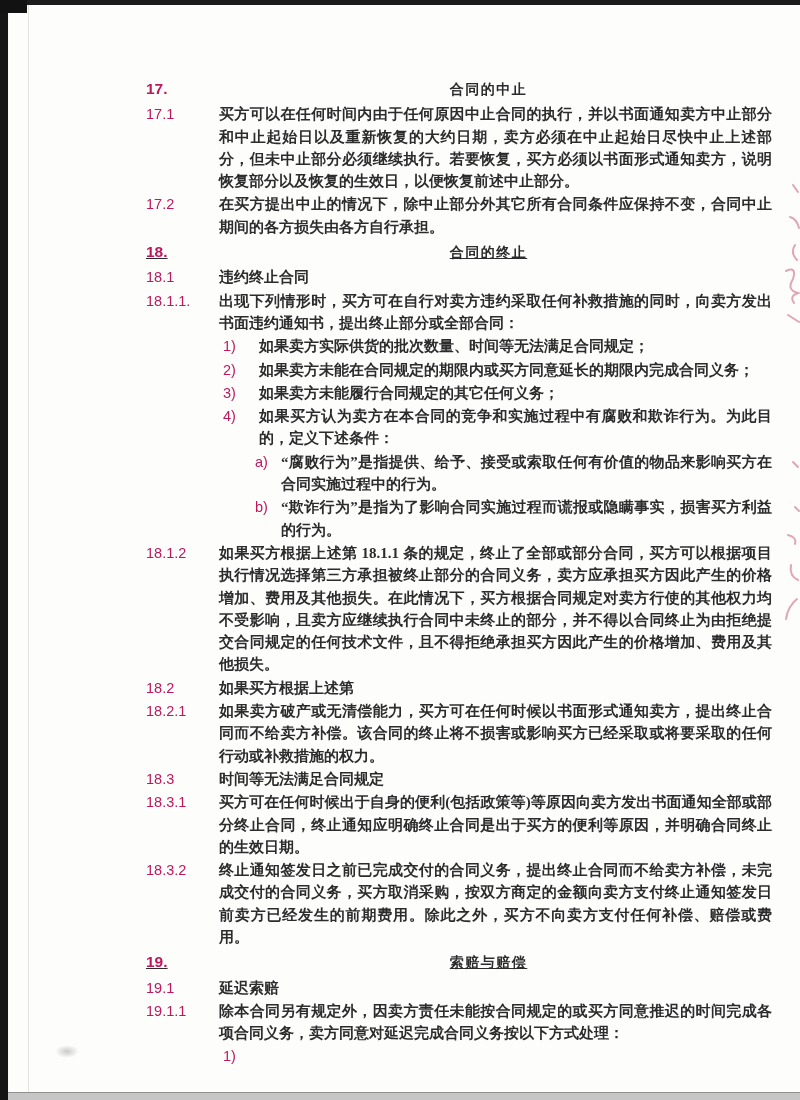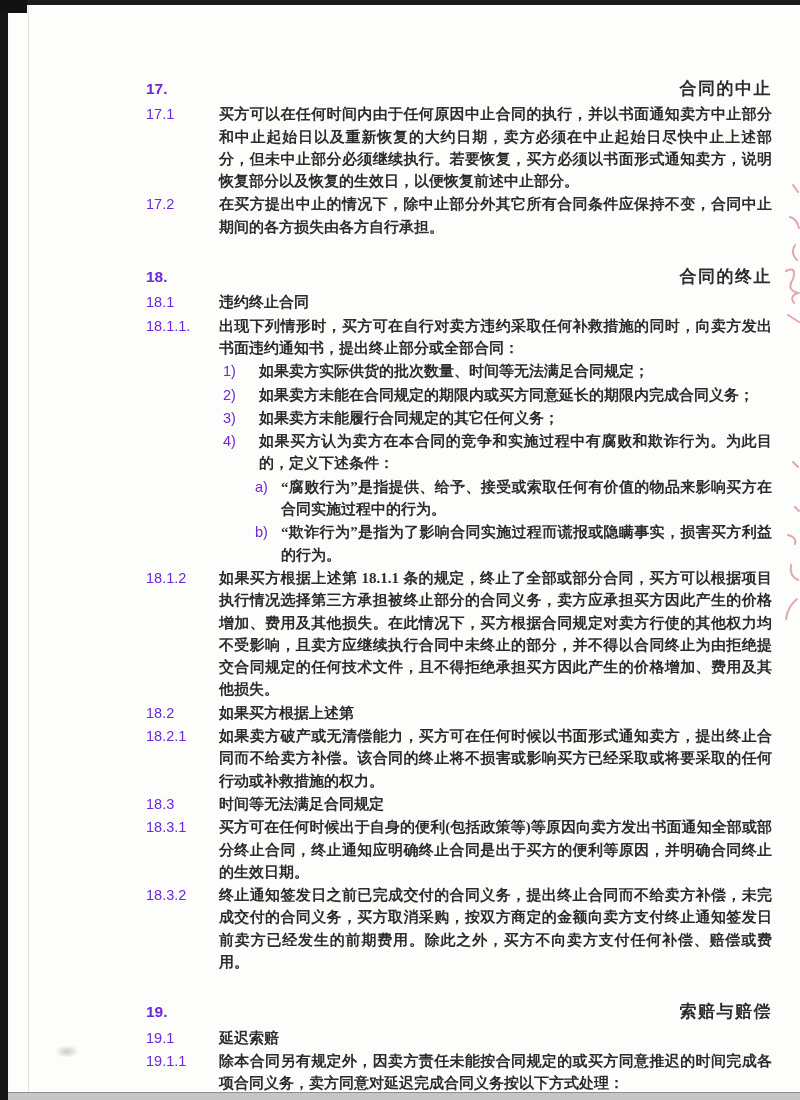--- a/index.html
+++ b/index.html
@@ -18,30 +18,30 @@
 
   
   .content{
     position:absolute;left:137px;top:73px;width:626px;
     color:#2c2c2c;font-size:15px;line-height:22.3px;
   }
   .row{display:flex;align-items:flex-start;margin-bottom:1px;}
   .num{
     flex:0 0 73px;
     font-family:"Liberation Sans", sans-serif;
-    font-size:14.5px;color:#6d28d9;
+    font-size:14.5px;color:#be185d;
   }
   .text{flex:1;text-align:justify;font-weight:bold;}
   .heading .num{flex-basis:59px;font-weight:700;font-size:15.5px;}
   .heading .text{
     font-family:"Liberation Sans", sans-serif;
-    font-weight:700;font-size:17px;letter-spacing:1.5px;text-align:right;
+    font-weight:700;font-size:14px;letter-spacing:1.5px;text-align:center;
   }
   .heading{margin-bottom:3px;}
-  .gap{margin-top:28px;}
+  .gap{margin-top:3px;text-decoration:underline;}
   .list{padding-left:77px;}
   .list .num{flex:0 0 36px;}
   .sub{padding-left:109px;}
   .sub .num{flex:0 0 26px;}
 
   
   .stamp{position:absolute;left:780px;top:175px;opacity:0.55;}
   
   .smudge{
     position:absolute;left:46px;top:1040px;width:24px;height:13px;

